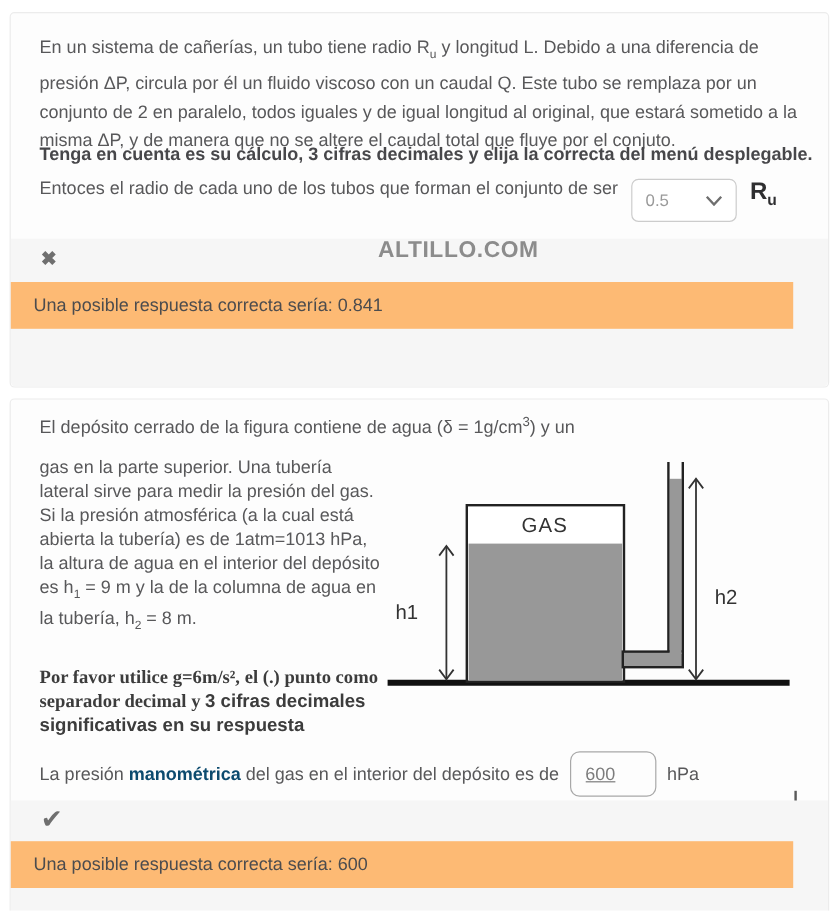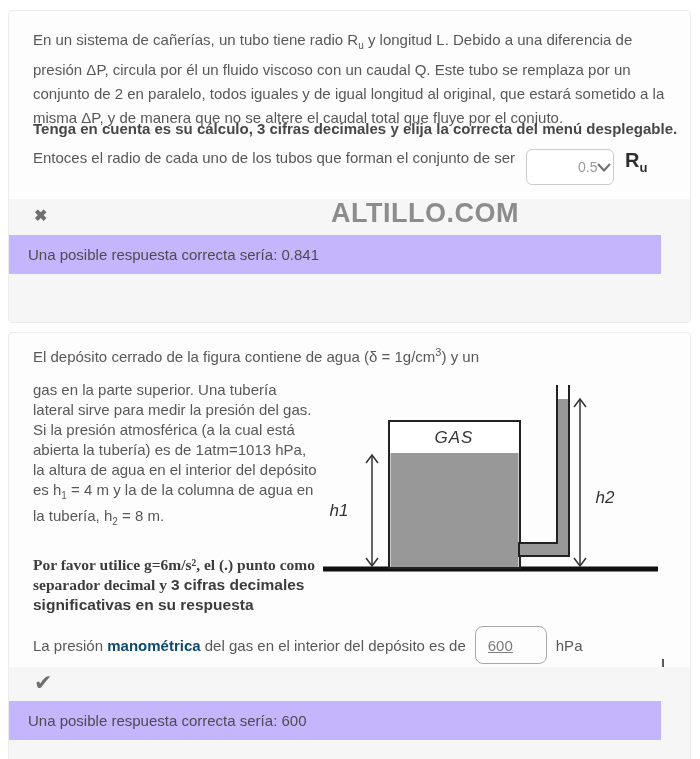--- a/index.html
+++ b/index.html
@@ -27,58 +27,58 @@
   .q1-answer-row {
     position:absolute; top:138px; left:24px; height:56px;
     display:flex; align-items:flex-start; gap:11px; font-size:15px;
   }
   .select-box {
     width:88px; height:36px; background:#fff;
     border:1px solid #ccc; border-radius:6px;
     display:flex; align-items:center; justify-content:space-between;
     padding:0 11px; cursor:pointer;
   }
-  .select-value { color:#9a9a9a; font-size:14px;margin-left:40px; }
+  .select-value { color:#9a9a9a; font-size:14px; }
   .chevron svg { display:block; }
   .r-unit { font-size:20px; font-weight:bold; color:#2e2e30; }
   .r-unit sub { font-size:13px; font-weight:bold; }
 
   .outcome {
     position:absolute; left:0; right:0; bottom:0; background:#f6f6f6;
     border-radius:0 0 4px 4px;
   }
   .outcome-q1 { top:188px; }
   .outcome-q2 { top:334px; }
   .grade-icon { position:absolute; left:25px; color:#6f6f6f; }
   .grade-x { top:7px; font-size:16px; font-weight:bold; }
   .grade-check { top:3px; font-size:22px; }
   .watermark {
-    position:absolute; left:322px; top:-1px;
-    font-size:27px; font-weight:bold; letter-spacing:.5px; color:#8c8c8c;
+    position:absolute; left:306px; top:-1px;
+    font-size:19px; font-weight:bold; letter-spacing:.5px; color:#8c8c8c;
   }
   .feedback-strip {
-    position:absolute; left:0; height:39px; width:652px; background:#c4b5fd;
+    position:absolute; left:0; height:39px; width:652px; background:#fdba74;
     display:flex; align-items:center; padding-left:19px;
     font-size:15px; color:#4c4c4e;
   }
   .strip-q1 { top:36px; }
   .strip-q2 { top:34px;text-align:right; }
 
   .q2-intro { position:absolute; top:13px; left:24px; width:648px; font-size:15px; }
   .q2-intro sup { font-size:11px; }
   .q2-body {
     position:absolute; top:47px; left:24px; width:286px;
     font-size:15px; line-height:20px;
   }
   .q2-note {
     position:absolute; top:222px; left:24px; width:296px;
     font-size:15.5px; line-height:20px; font-weight:bold; color:#3c3c3c;
   }
   .q2-note .serif { font-family:"Liberation Serif", serif; }
-  .q2-figure { position:absolute; left:300px; top:40px; width:354px; height:210px;font-style:italic; }
+  .q2-figure { position:absolute; left:300px; top:40px; width:354px; height:210px; }
   .q2-figure svg { display:block; }
   .fig-label { font-size:17px; fill:#333; font-family:"Liberation Sans", sans-serif; }
 
   .q2-answer-row {
     position:absolute; top:290px; left:24px; height:44px;
     display:flex; align-items:center; gap:9px; font-size:15px;
   }
   .q2-answer-row b { color:#0c4a6e; }
   .answer-input {
     width:72px; height:38px; border:1.5px solid #a8a8a8; border-radius:8px;
@@ -119,21 +119,21 @@
       <div class="feedback-strip strip-q1">
         <span>Una posible respuesta correcta sería: 0.841</span>
       </div>
     </div>
   </section>
 
   <section class="panel panel-q2">
 
     <p class="q2-intro"><span>El depósito cerrado de la figura contiene de agua (δ = 1g/cm</span><sup>3</sup><span>) y un</span></p>
 
-    <p class="q2-body"><span>gas en la parte superior. Una tubería lateral sirve para medir la presión del gas. Si la presión atmosférica (a la cual está abierta la tubería) es de 1atm=1013 hPa, la altura de agua en el interior del depósito es h</span><sub>1</sub><span> = 4 m  y la de la columna de agua en la tubería, h</span><sub>2</sub><span> = 8 m.</span></p>
+    <p class="q2-body"><span>gas en la parte superior. Una tubería lateral sirve para medir la presión del gas. Si la presión atmosférica (a la cual está abierta la tubería) es de 1atm=1013 hPa, la altura de agua en el interior del depósito es h</span><sub>1</sub><span> = 9 m  y la de la columna de agua en la tubería, h</span><sub>2</sub><span> = 8 m.</span></p>
 
     <p class="q2-note"><span class="serif">Por favor utilice g=6m/s², el (.) punto como separador decimal y </span><span> 3 cifras decimales significativas en su respuesta</span></p>
 
     <div class="q2-figure">
       <svg viewBox="0 0 354 210" width="354" height="210">
 
         <line x1="14" y1="196" x2="349" y2="196" stroke="#111" stroke-width="5"></line>
 
         <rect x="80" y="48" width="131" height="147" fill="#ffffff" stroke="#222" stroke-width="2"></rect>
         <rect x="81.5" y="80" width="128" height="114" fill="#989898"></rect>

